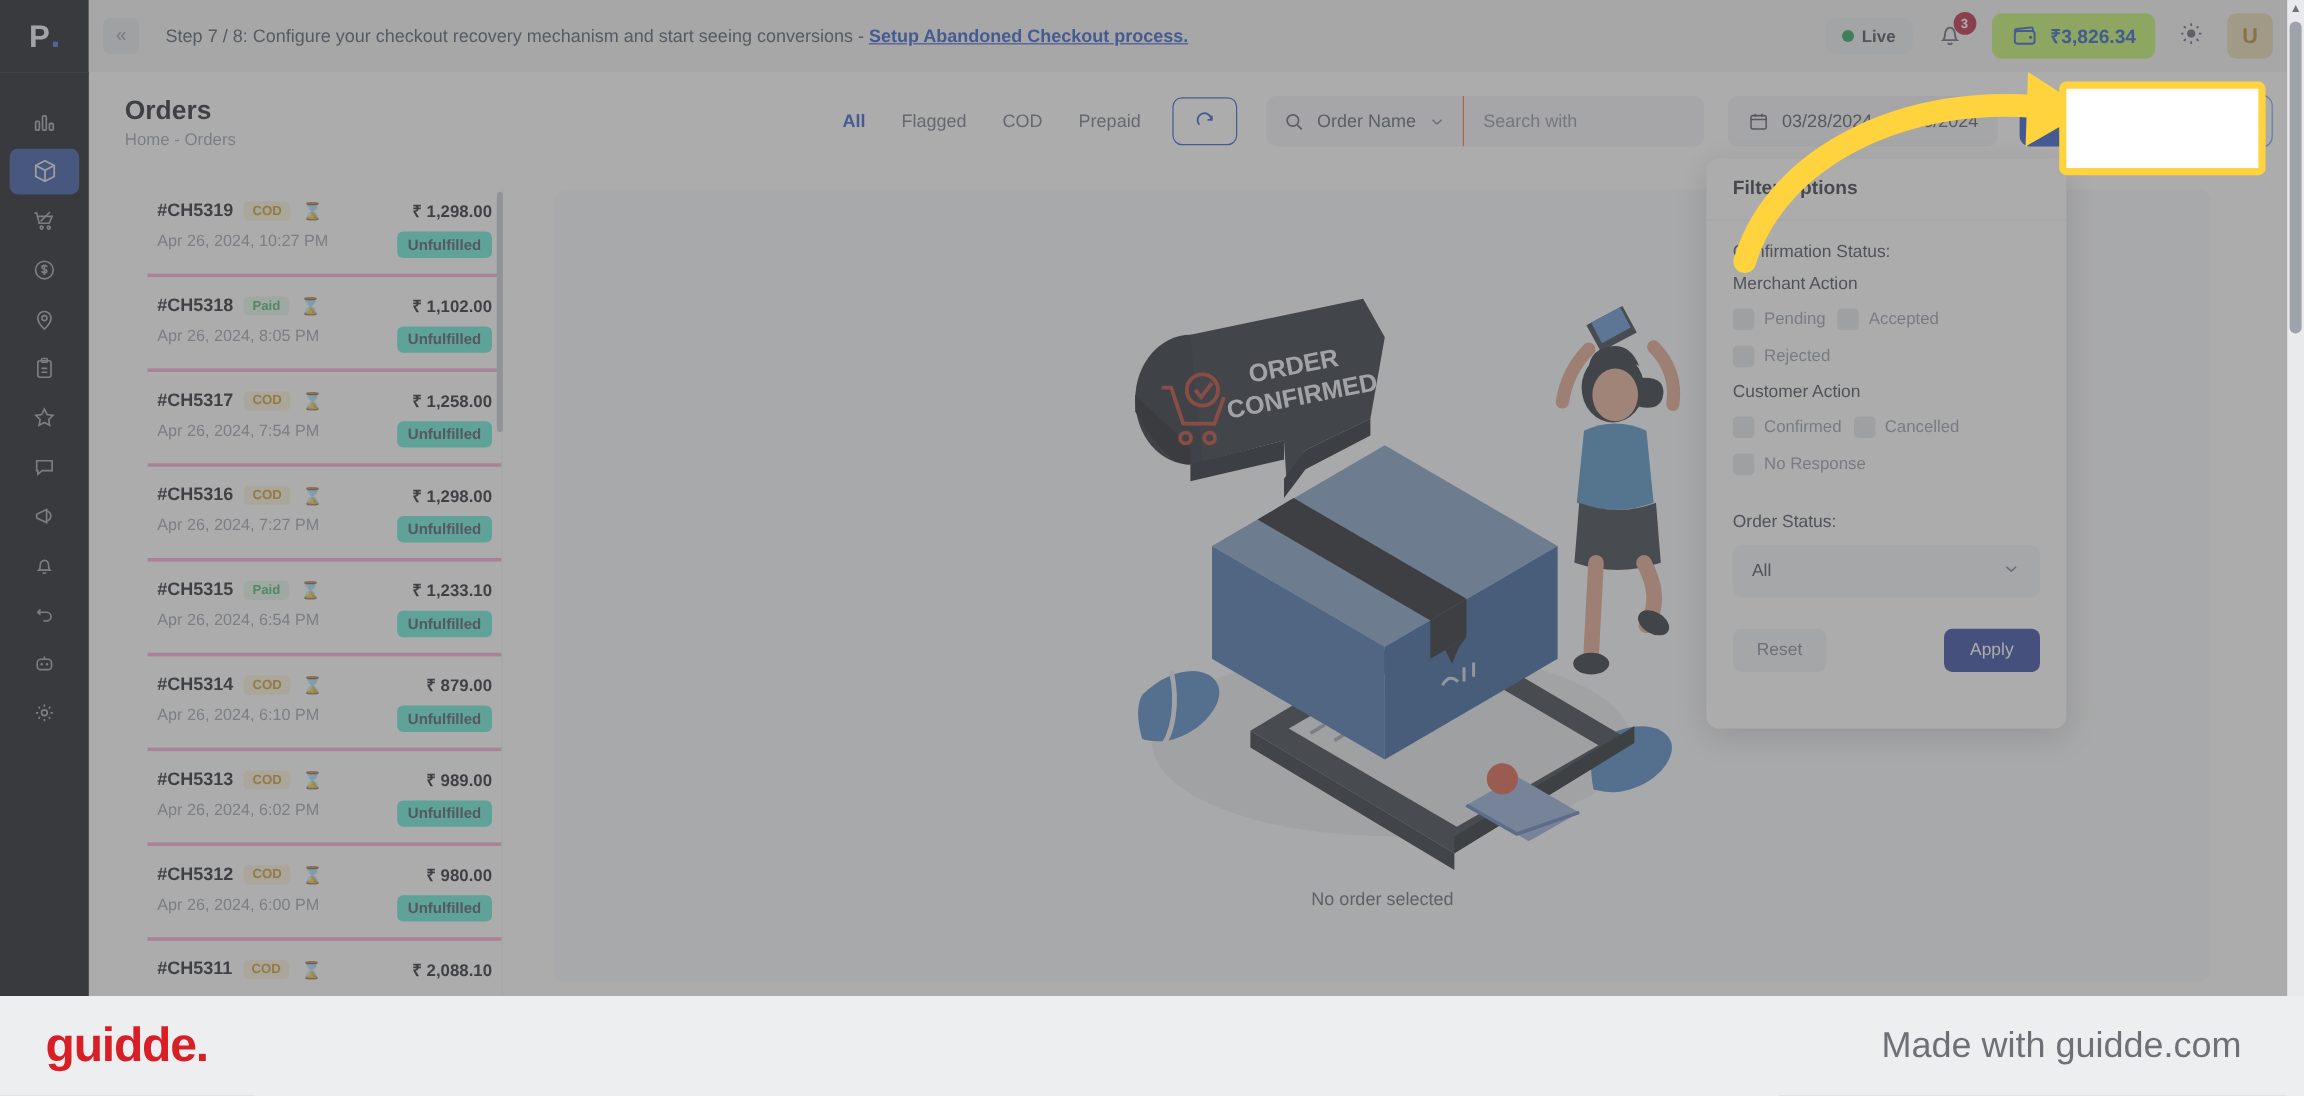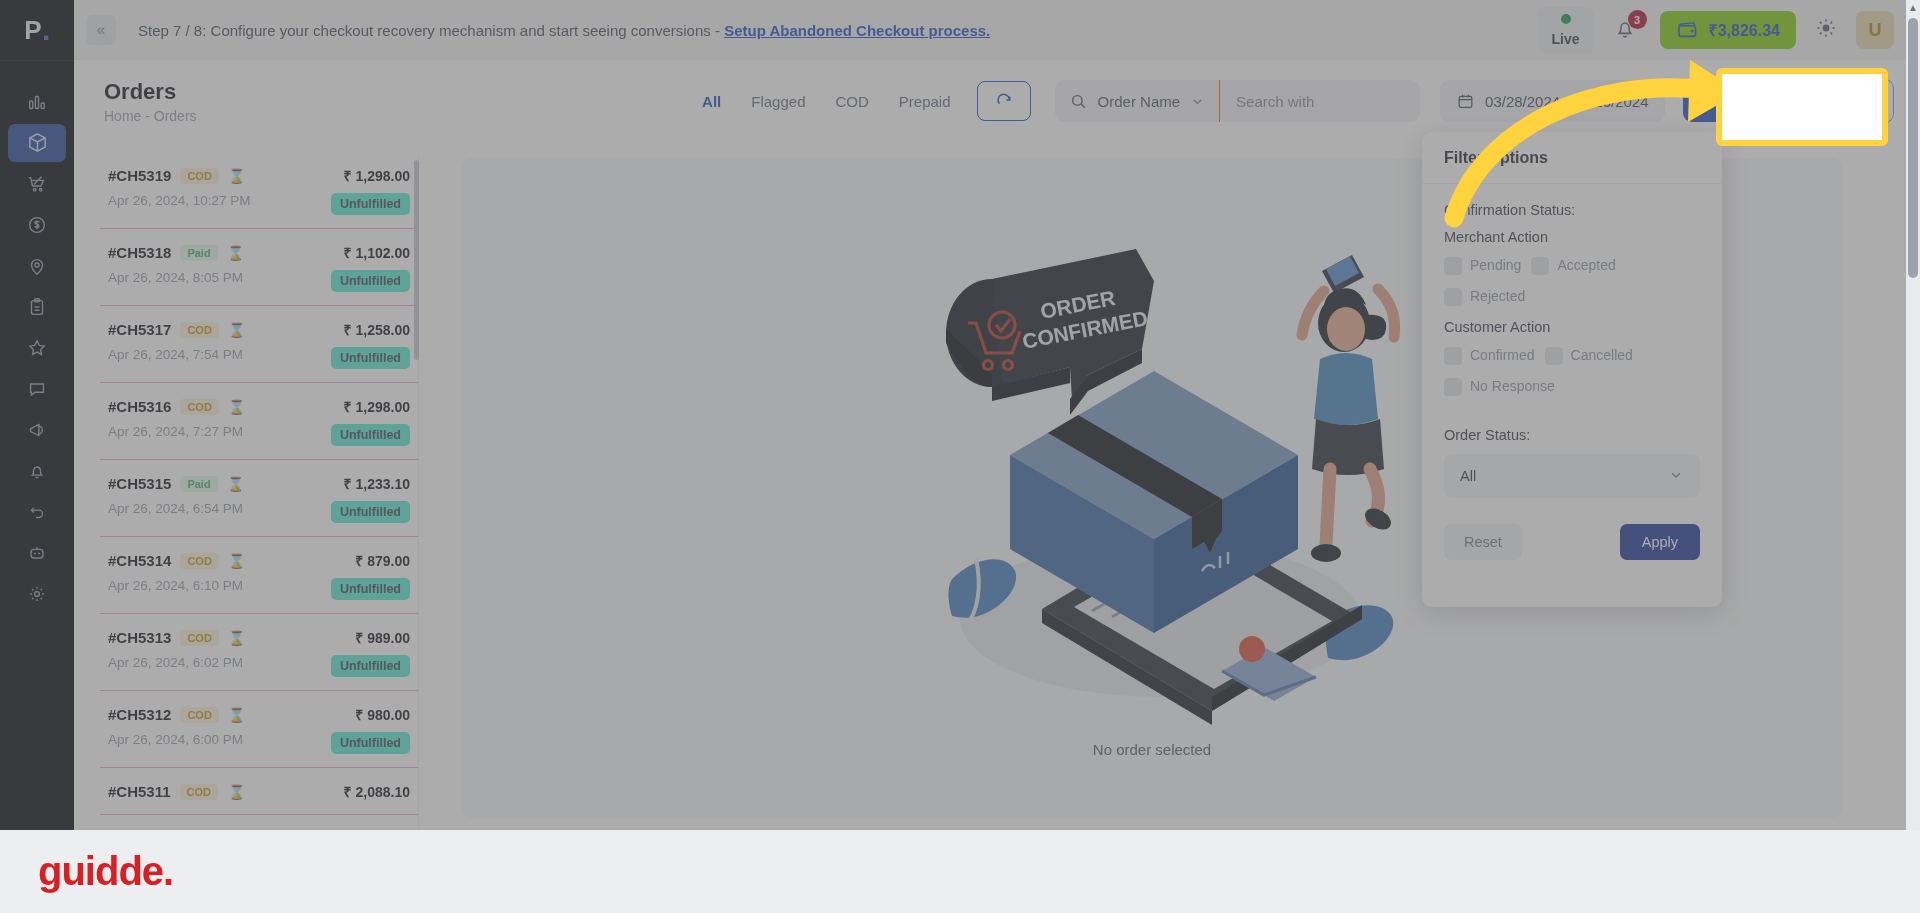--- a/index.html
+++ b/index.html
@@ -56,31 +56,31 @@
   }
   .banner-text {
     margin-left: 22px; font-size: 15px; color: #4b5563; white-space: nowrap;
   }
   .banner-link { color: #2a55c9; font-weight: 600; }
   .topbar-right {
     margin-left: auto; display: flex; align-items: center; gap: 18px; padding-right: 26px;
   }
   .live-pill {
     display: flex; align-items: center; gap: 7px; background: #eceef2; border-radius: 8px;
-    padding: 7px 14px; font-size: 14px; color: #3d4350; font-weight: 600; flex-direction: column;
+    padding: 7px 14px; font-size: 14px; color: #3d4350; font-weight: 600;
   }
   .live-dot { width: 10px; height: 10px; border-radius: 50%; background: #1f9d55; }
   .bell-wrap { position: relative; width: 30px; height: 32px; }
   .bell-badge {
     position: absolute; right: -5px; top: -4px; background: #b91c3c; color: #fff;
     font-size: 11px; font-weight: 700; border-radius: 50%; width: 19px; height: 19px;
     display: flex; align-items: center; justify-content: center;
   }
   .wallet-pill {
-    display: flex; align-items: center; gap: 9px; background: #84cc16; border-radius: 8px;
+    display: flex; align-items: center; gap: 9px; background: #bef264; border-radius: 8px;
     padding: 8px 16px; font-size: 16px; color: #2a55c9; font-weight: 700;
   }
   .avatar-btn {
     width: 38px; height: 38px; border-radius: 8px; background: #e5d9b0; color: #b4892a;
     display: flex; align-items: center; justify-content: center; font-size: 18px; font-weight: 700;
   }
 
   
   .page-head {
     position: absolute; left: 74px; top: 60px; width: 1846px; height: 82px;
@@ -126,21 +126,21 @@
     display: flex; align-items: center; gap: 10px; height: 44px; padding: 0 20px;
     border: 1.5px solid #7b9aed; border-radius: 9px; background: #fff; color: #2a55c9;
     font-size: 16px; font-weight: 600; cursor: pointer; white-space: nowrap;
   }
 
   
   .orders-list {
     position: absolute; left: 100px; top: 152px; width: 318px; height: 678px;
     background: #fff; overflow: hidden; z-index: 3;
   }
-  .order-row { padding: 14px 8px 13px 8px; border-bottom: 1px solid #f9a8d4; }
+  .order-row { padding: 14px 8px 13px 8px; border-bottom: 3px solid #f9a8d4; margin-left: 23px; }
   .order-line1 { display: flex; align-items: center; }
   .order-id { font-size: 15px; color: #1b1f27; font-weight: 700; }
   .badge {
     margin-left: 9px; font-size: 11px; font-weight: 700; padding: 2px 7px; border-radius: 4px;
   }
   .badge.cod { background: #fbf3db; color: #c79a22; }
   .badge.paid { background: #e3f7ea; color: #45b36b; }
   .hourglass { margin-left: 10px; color: #2b3040; font-size: 14px; }
   .order-amt { margin-left: auto; font-size: 14px; color: #1b1f27; font-weight: 600; }
   .order-line2 { display: flex; align-items: flex-start; margin-top: 8px; }
@@ -732,13 +732,14 @@
   <svg class="arrow-svg" width="320" height="180" viewBox="0 0 320 180">
     <path d="M14 168 C 40 80, 150 26, 268 40" stroke="#ffd33d" stroke-width="19" fill="none" stroke-linecap="round"></path>
     <path d="M250 10 L300 42 L248 72 Z" fill="#ffd33d"></path>
   </svg>
   <div class="highlight-box"></div>
 
 </div>
 
 <div class="footer">
   <div class="guidde-logo">guidde.</div>
+  <div class="made-with">Made with guidde.com</div>
 </div>
 
 </body></html>

